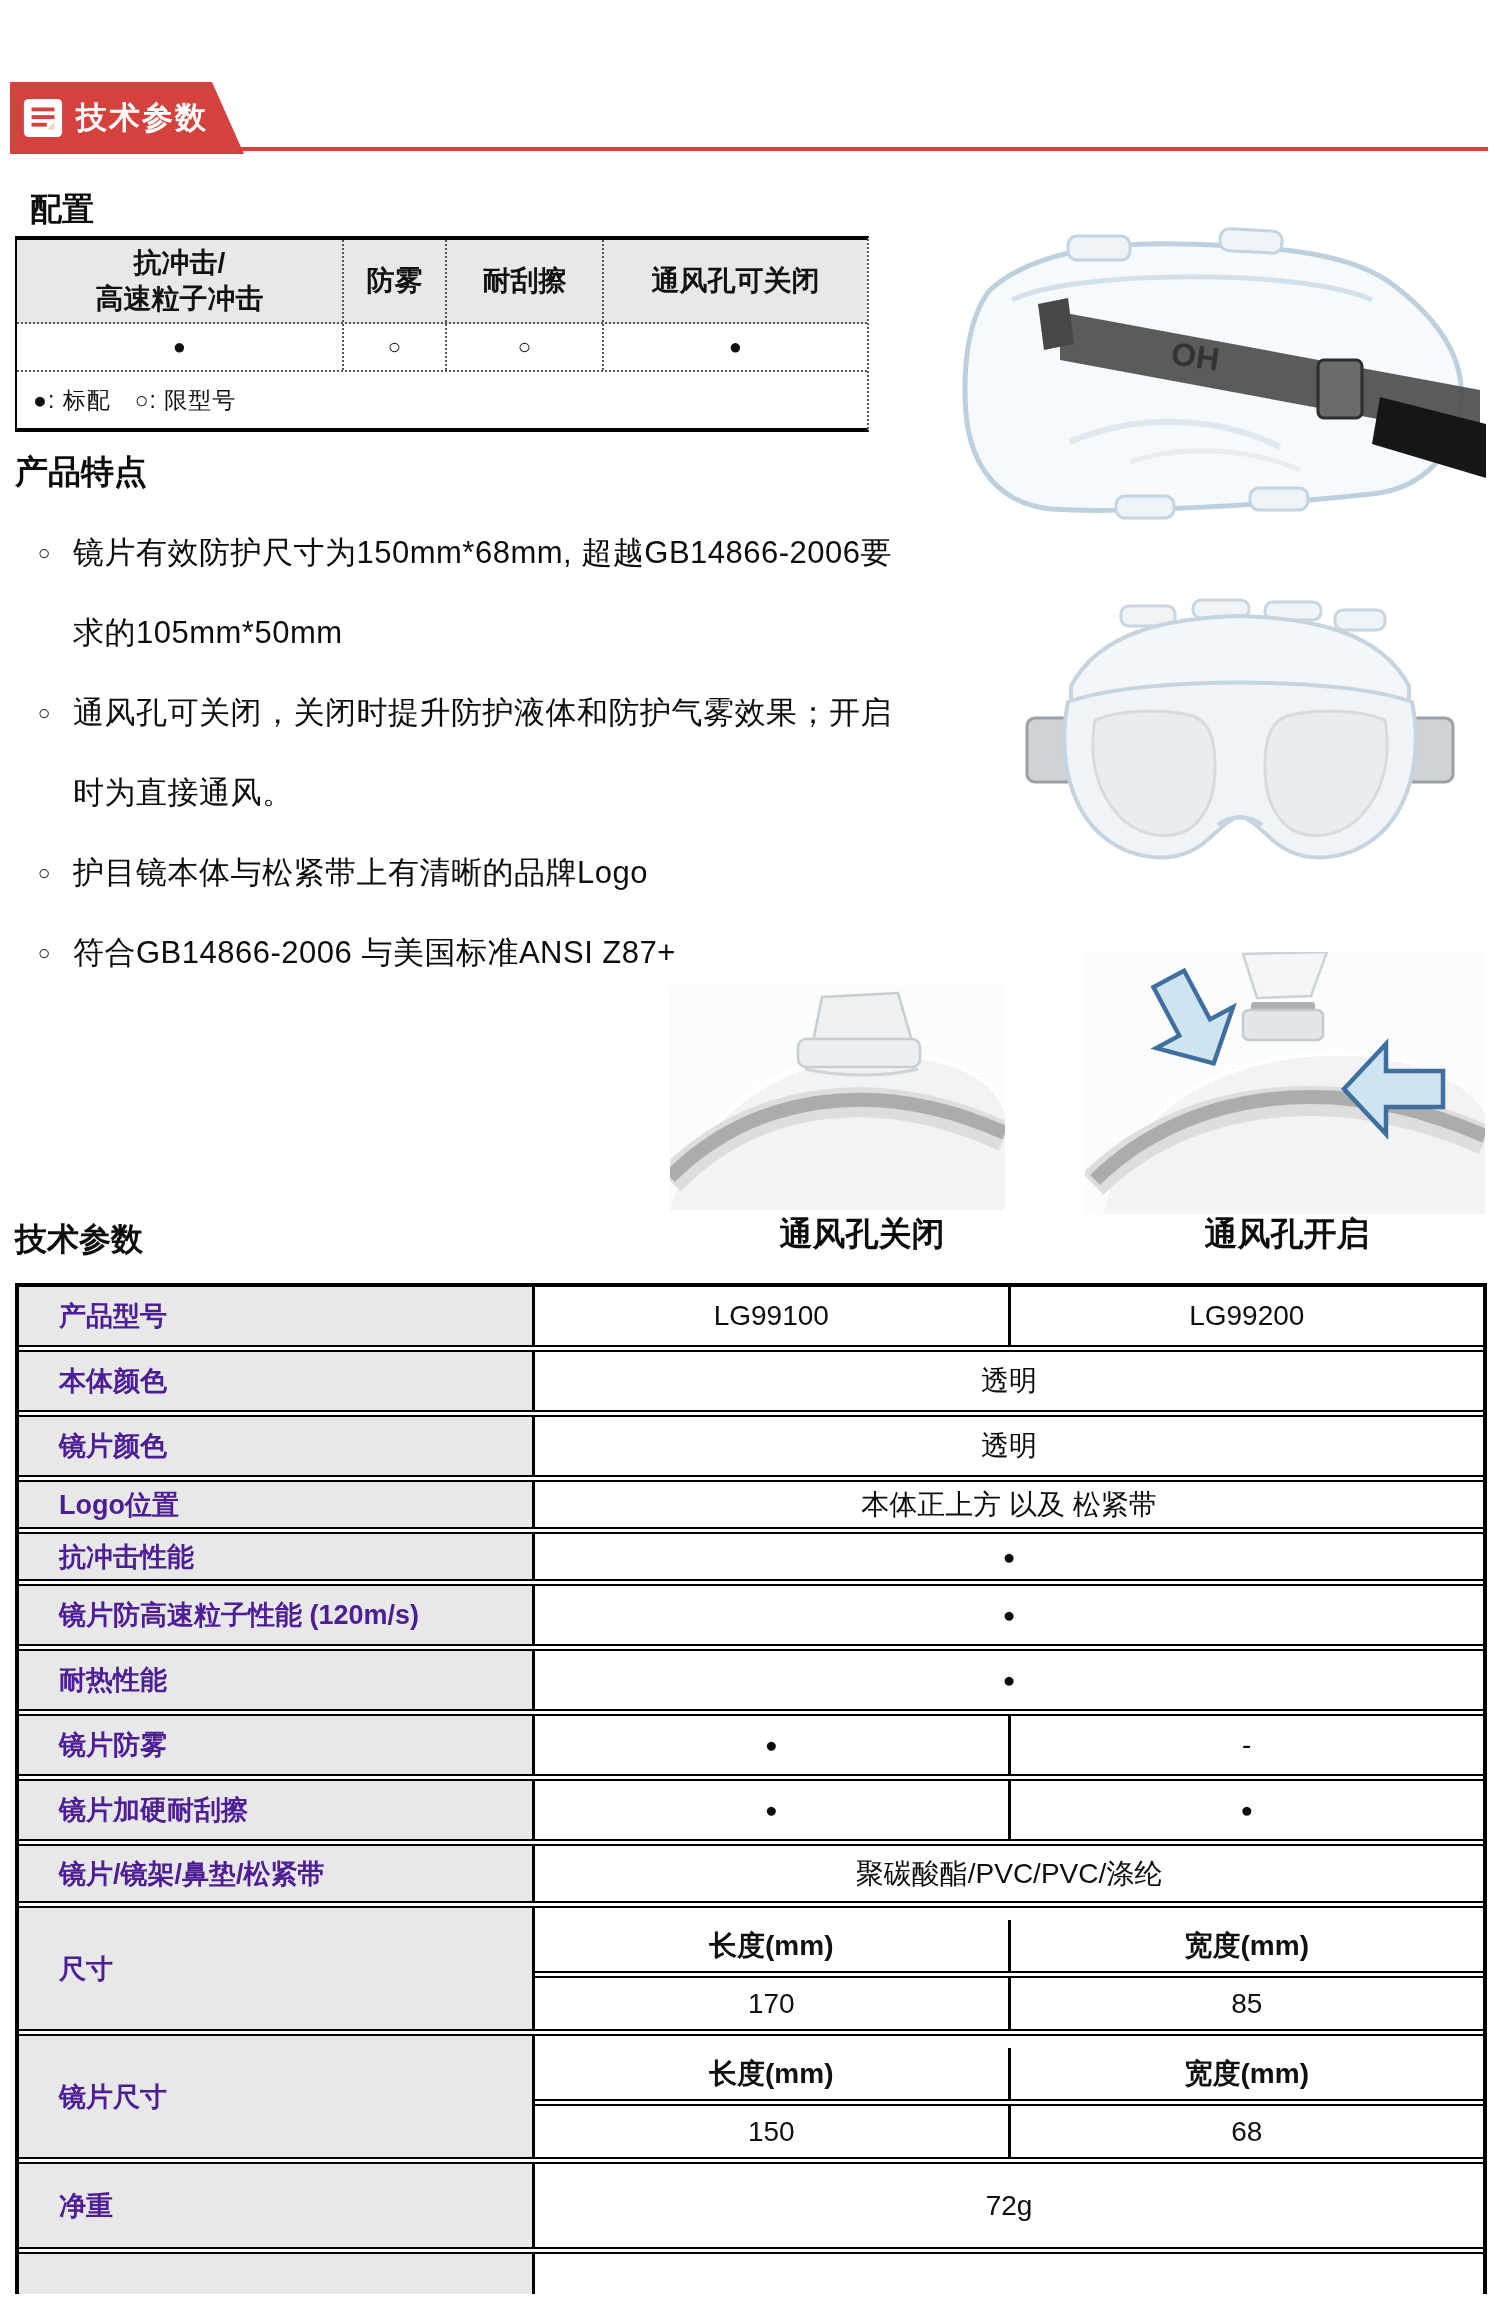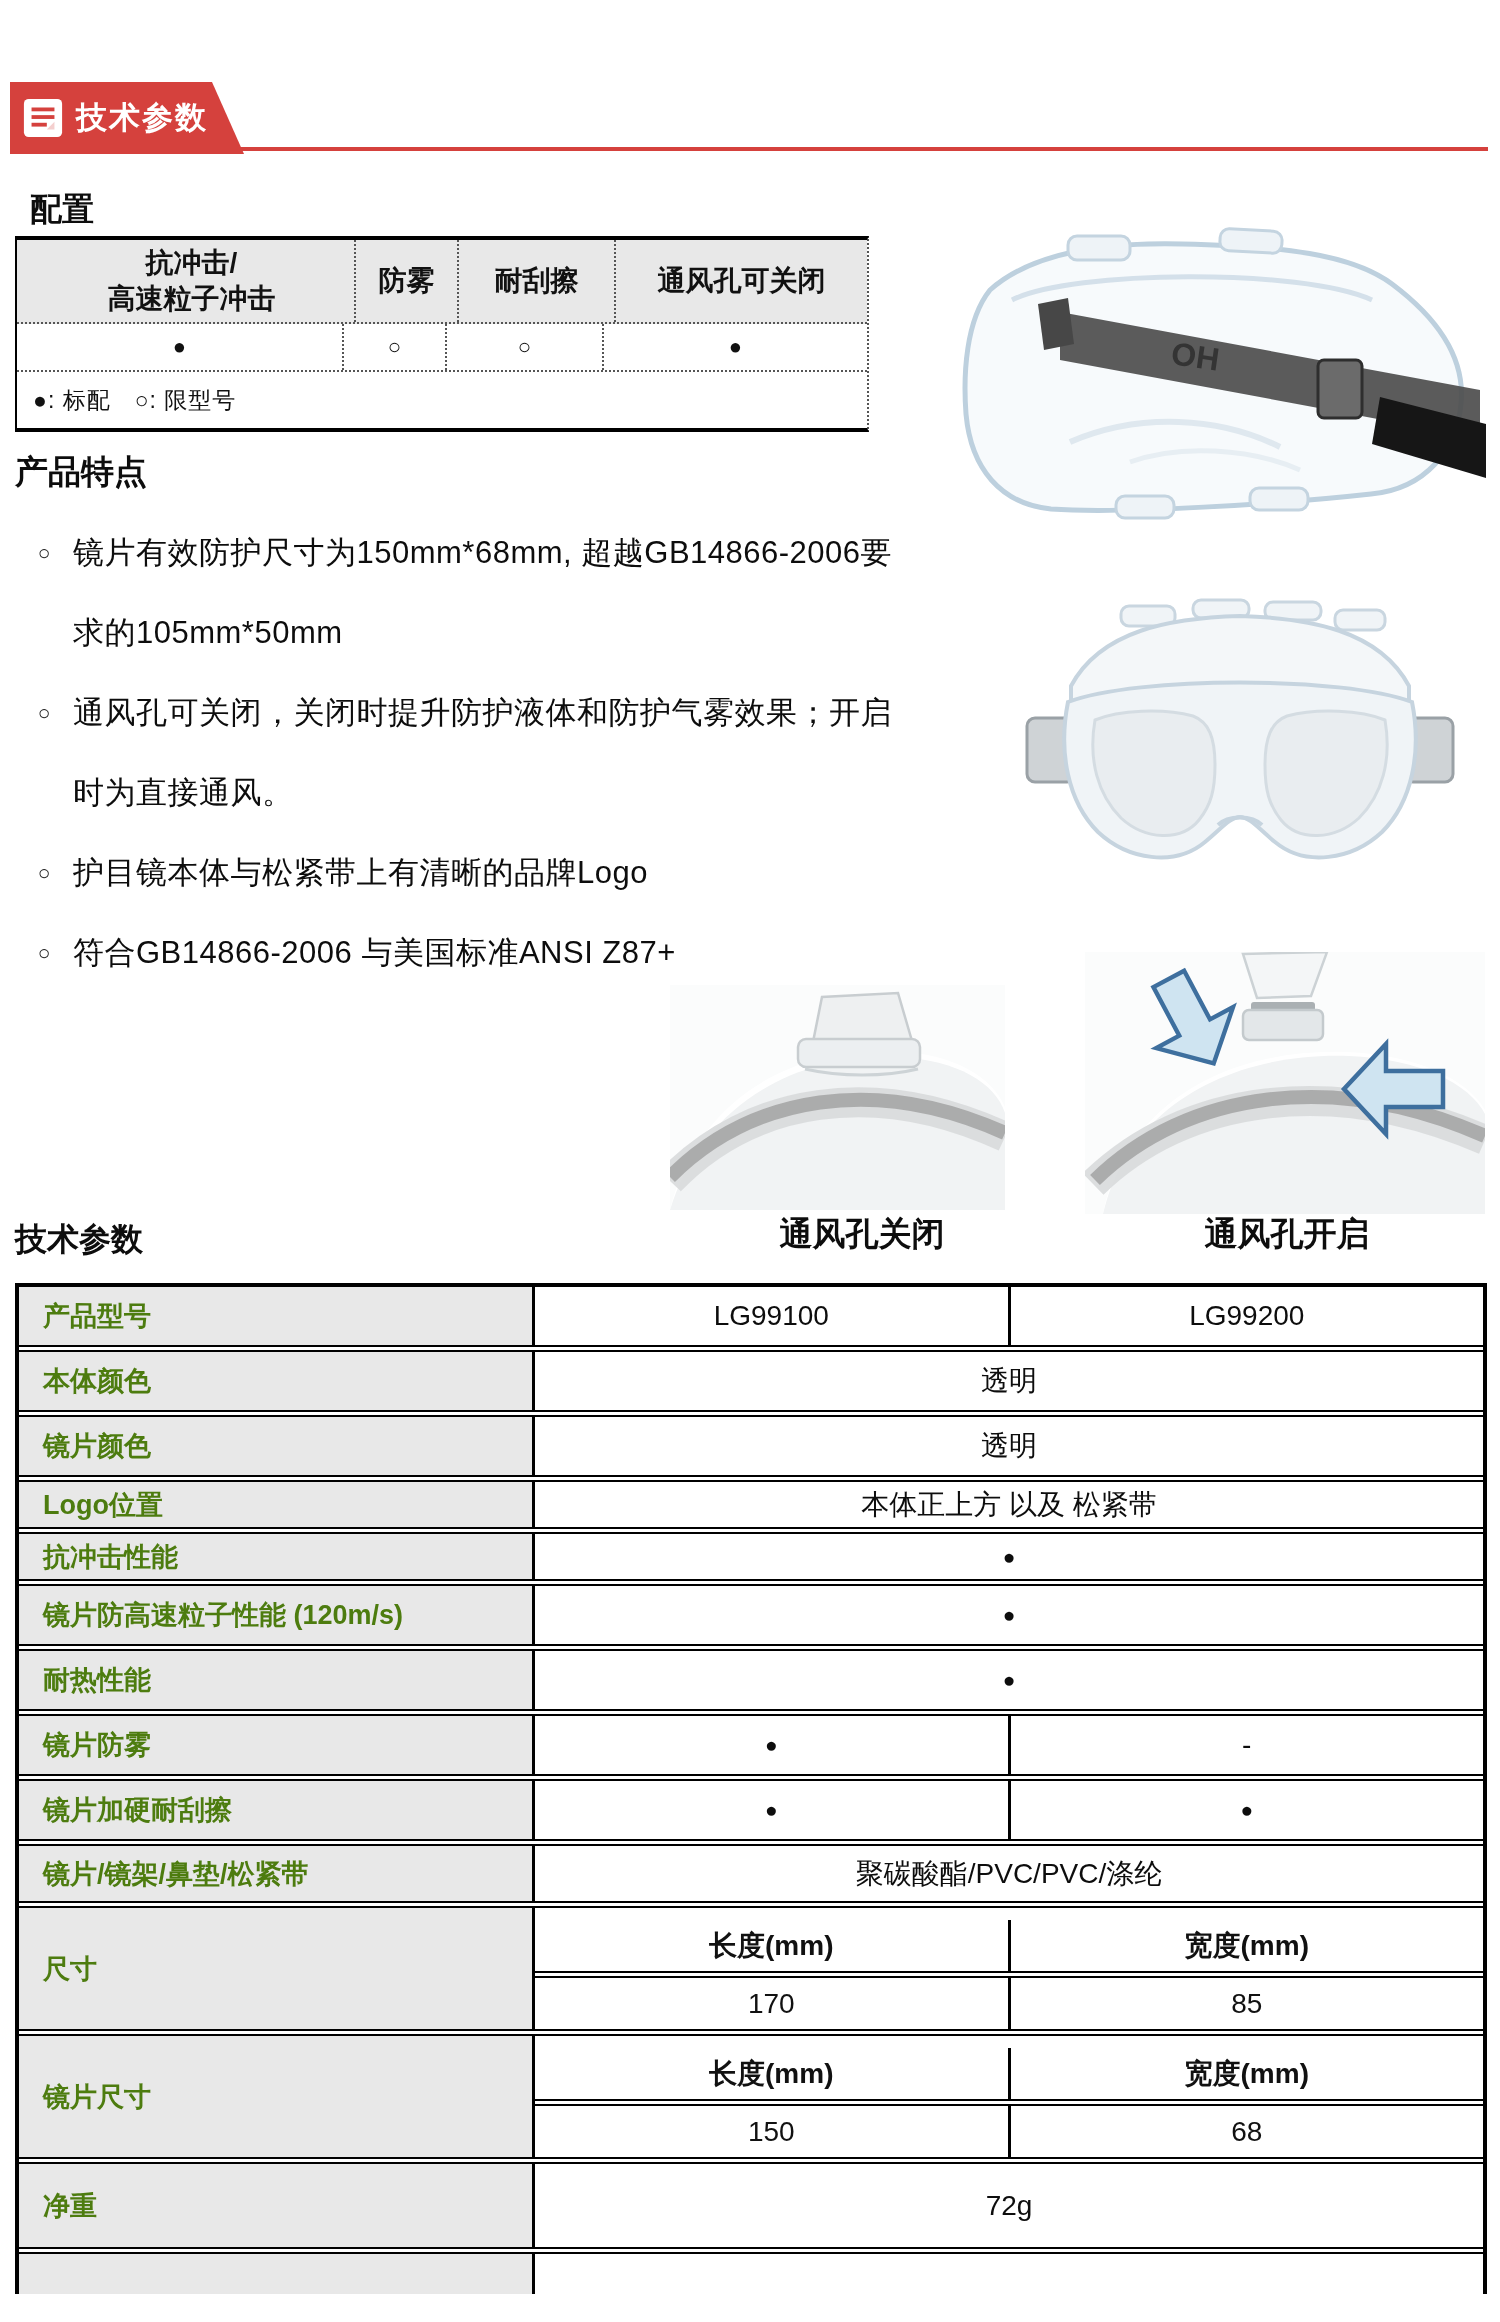--- a/index.html
+++ b/index.html
@@ -17,21 +17,21 @@
   .sec-title { position:absolute; font-weight:bold; font-size:32px; color:#0d0d0d; }
   .t-config { left:15px; top:188px;margin-left:15px; }
   .t-features { left:15px; top:450px; font-size:33px; }
   .t-specs { left:15px; top:1218px; }
 
   
   .cfg { position:absolute; left:15px; top:236px; width:854px;
     border-top:4px solid #000; border-bottom:4px solid #000;
     border-left:2px solid #000; border-right:2px dotted #555; background:#fff; }
   .cfg-row { display:flex; }
-  .cfg-head { background:#e8e8e8; height:84px; border-bottom:2px dotted #555;padding-left:12px; }
+  .cfg-head { background:#e8e8e8; height:84px; border-bottom:2px dotted #555; }
   .cfg-vals { height:48px; border-bottom:2px dotted #555; }
   .cfg-cell { display:flex; align-items:center; justify-content:center; text-align:center; }
   .cfg-cell + .cfg-cell { border-left:2px dotted #555;text-align:center; }
   .cfg-c1 { width:325px; } .cfg-c2 { width:103px; } .cfg-c3 { width:157px; } .cfg-c4 { flex:1; }
   .cfg-head .cfg-cell { font-weight:bold; font-size:28px; line-height:36px; white-space:pre-line; }
   .cfg-vals .cfg-cell { font-size:22px; }
   .cfg-legend { height:56px; display:flex; align-items:center; padding-left:16px; font-size:23px; letter-spacing:1px; }
 
   
   .features { position:absolute; left:15px; top:513px; width:1000px; }
@@ -49,21 +49,21 @@
   .ph-front { left:1013px; top:590px; }
   .ph-closed { left:670px; top:985px; }
   .ph-open { left:1085px; top:952px; }
 
   
   .spec { position:absolute; left:15px; top:1283px; width:1472px;
     border:4px solid #000; border-bottom:none; background:#fff; }
   .srow { display:flex; border-bottom:7px double #000; }
   .srow:last-child { border-bottom:none; }
   .lab { width:516px; flex:none; background:#e8e8e8; border-right:3px solid #000;
-    display:flex; align-items:center; padding-left:24px; font-weight:bold; font-size:27px; color:#4d7c0f; }
+    display:flex; align-items:center; padding-left:40px; font-weight:bold; font-size:27px; color:#4c1d95; }
   .val { flex:1; display:flex; align-items:center; justify-content:center; font-size:28px; color:#0d0d0d; }
   .val + .val { border-left:3px solid #000; }
   .dot { font-size:21px; }
   .h65 { height:65px; } .h70 { height:52px; } .h62 { height:62px;justify-content:space-between; } .h90 { height:90px; } .h40 { height:40px; }
   .dims { height:128px; }
   .dimwrap { flex:1; display:flex; flex-direction:column; }
   .dimrow { flex:1; display:flex; }
   .dimrow.dhead { border-bottom:7px double #000;margin-top:12px; }
   .dimrow.dhead .dcell { font-weight:bold; }
   .dcell { flex:1; display:flex; align-items:center; justify-content:center; font-size:28px; }

